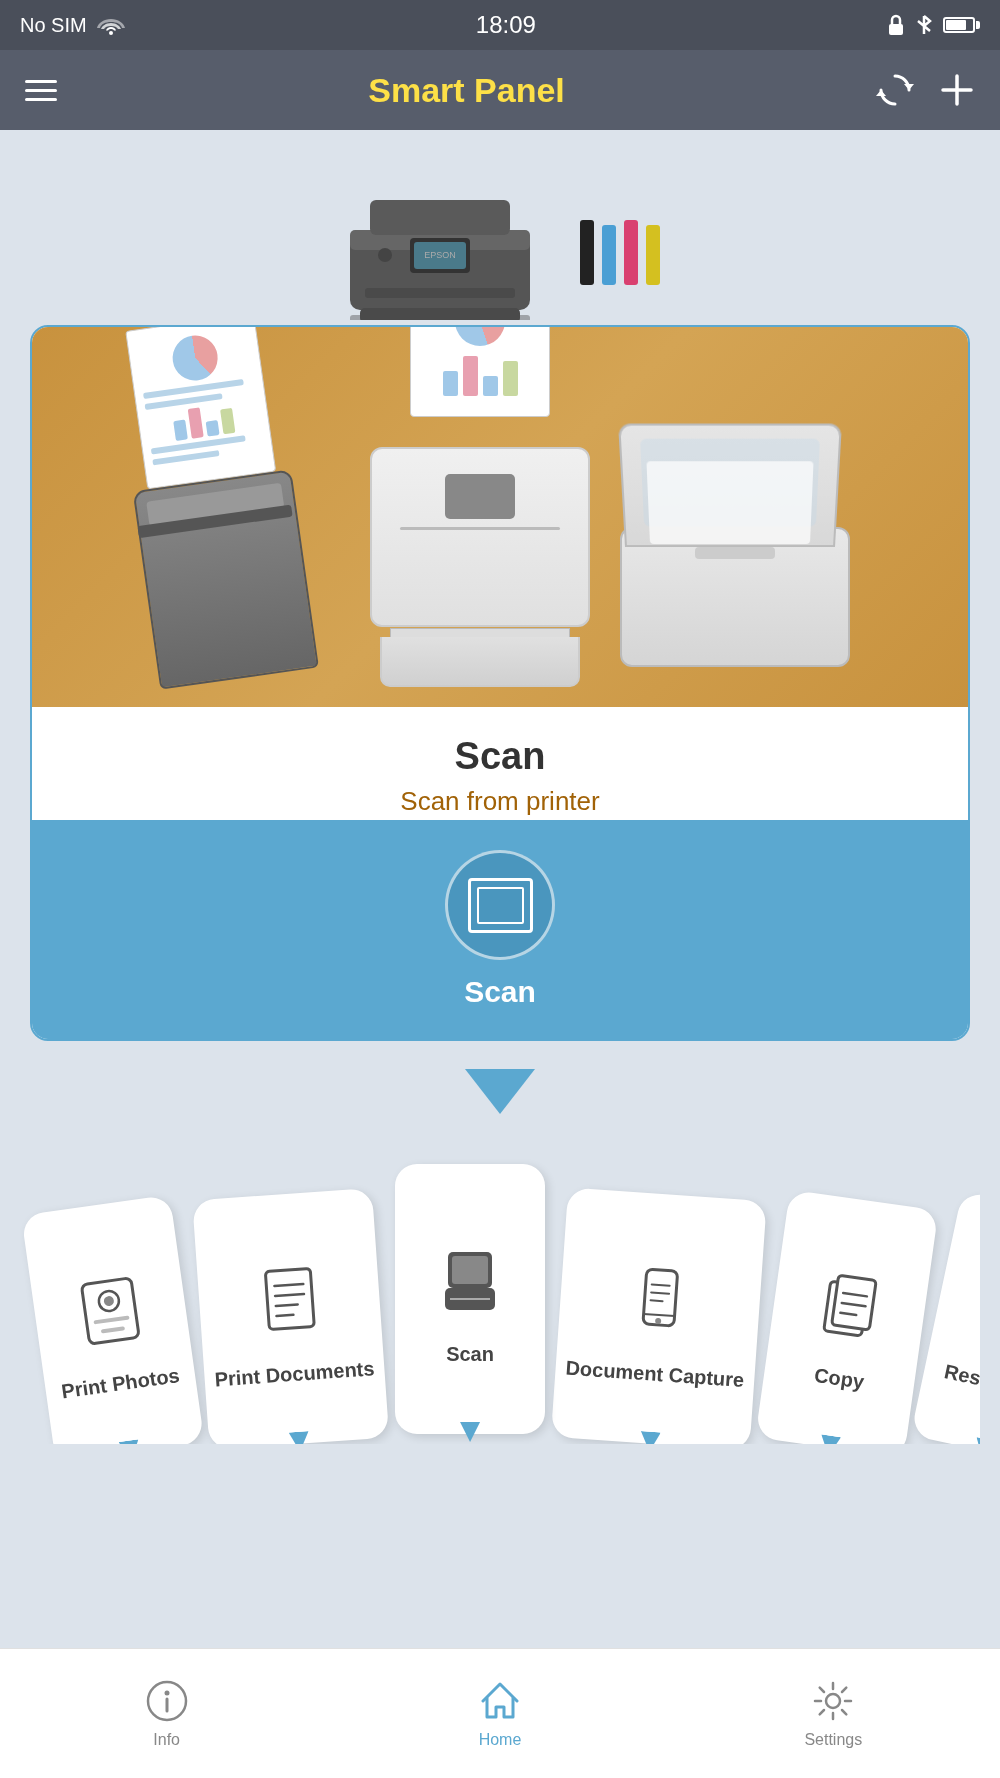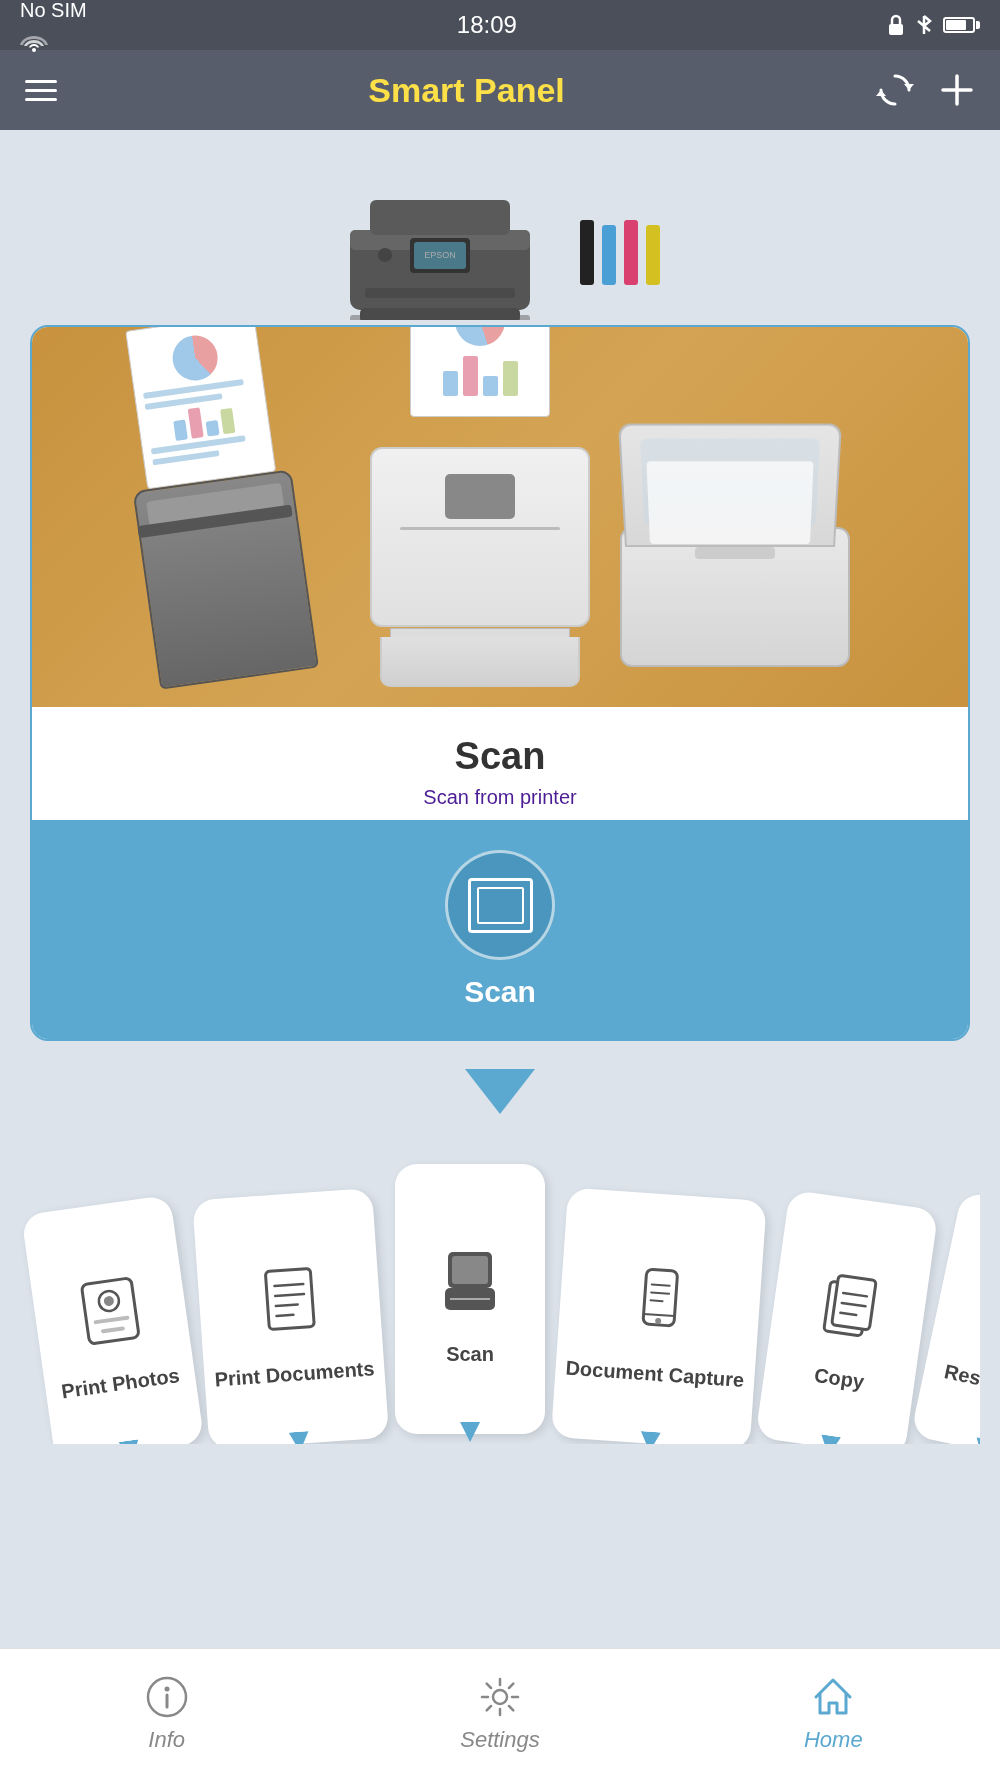--- a/index.html
+++ b/index.html
@@ -18,21 +18,21 @@
       width: 100%;
       height: 50px;
       background: #4a4f5a;
       display: flex;
       align-items: center;
       justify-content: space-between;
       padding: 0 20px;
       color: white;
       font-size: 22px;
     }
-    .status-left { display: flex; align-items: flex-start; gap: 10px; font-size: 20px; flex-direction: column; }
+    .status-left { display: flex; align-items: center; gap: 10px; font-size: 20px; }
     .status-center { font-size: 24px; font-weight: 500; }
     .status-right { display: flex; align-items: center; gap: 10px; font-size: 18px; }
 
     
     .header {
       width: 100%;
       height: 80px;
       background: #575d6b;
       display: flex;
       align-items: center;
@@ -205,23 +205,23 @@
       text-align: center;
       background: white;
     }
     .scan-card-title {
       font-size: 38px;
       font-weight: 700;
       color: #333;
       margin-bottom: 8px;
     }
     .scan-card-subtitle {
-      font-size: 20px;
-      color: #4c1d95;
-      margin-bottom: 12px;
+      font-size: 26px;
+      color: #a16207;
+      margin-bottom: 4px;
     }
 
     
     .scan-button-area {
       background: #5ba8d0;
       padding: 30px;
       display: flex;
       flex-direction: column;
       align-items: center;
       margin-top: -1px;
@@ -347,21 +347,21 @@
       justify-content: space-around;
     }
     .nav-item {
       display: flex;
       flex-direction: column;
       align-items: center;
       gap: 8px;
       cursor: pointer;
       flex: 1;
     }
-    .nav-label { font-size: 22px; color: #888; font-style: italic; }
+    .nav-label { font-size: 16px; color: #888; }
     .nav-label.active { color: #5ba8d0; }
 
     
     .battery {
       display: inline-flex;
       align-items: center;
     }
     .battery-body {
       width: 32px; height: 16px;
       border: 2px solid white;
@@ -665,27 +665,27 @@
     <svg width="44" height="44" viewBox="0 0 44 44">
       <circle cx="22" cy="22" r="19" stroke="#888" stroke-width="2.5" fill="none"></circle>
       <circle cx="22" cy="14" r="2.5" fill="#888"></circle>
       <line x1="22" y1="20" x2="22" y2="32" stroke="#888" stroke-width="3" stroke-linecap="round"></line>
     </svg>
     <span class="nav-label">Info</span>
   </div>
 
   <div class="nav-item">
     <svg width="44" height="44" viewBox="0 0 44 44">
+      <path d="M5 22 L22 5 L39 22" stroke="#5ba8d0" stroke-width="3" fill="none" stroke-linecap="round" stroke-linejoin="round"></path>
+      <path d="M9 19 L9 38 L18 38 L18 28 L26 28 L26 38 L35 38 L35 19" stroke="#5ba8d0" stroke-width="3" fill="none" stroke-linecap="round" stroke-linejoin="round"></path>
+    </svg>
+    <span class="nav-label active">Home</span>
+  </div>
+
+  <div class="nav-item">
+    <svg width="44" height="44" viewBox="0 0 44 44">
       <circle cx="22" cy="22" r="7" stroke="#888" stroke-width="2.5" fill="none"></circle>
       <path d="M22 4 L22 10 M22 34 L22 40 M4 22 L10 22 M34 22 L40 22 M8.7 8.7 L13 13 M31 31 L35.3 35.3 M35.3 8.7 L31 13 M13 31 L8.7 35.3" stroke="#888" stroke-width="2.5" stroke-linecap="round"></path>
     </svg>
     <span class="nav-label">Settings</span>
   </div>
 
-  <div class="nav-item">
-    <svg width="44" height="44" viewBox="0 0 44 44">
-      <path d="M5 22 L22 5 L39 22" stroke="#5ba8d0" stroke-width="3" fill="none" stroke-linecap="round" stroke-linejoin="round"></path>
-      <path d="M9 19 L9 38 L18 38 L18 28 L26 28 L26 38 L35 38 L35 19" stroke="#5ba8d0" stroke-width="3" fill="none" stroke-linecap="round" stroke-linejoin="round"></path>
-    </svg>
-    <span class="nav-label active">Home</span>
-  </div>
-
 </div>
 
 </body></html>

